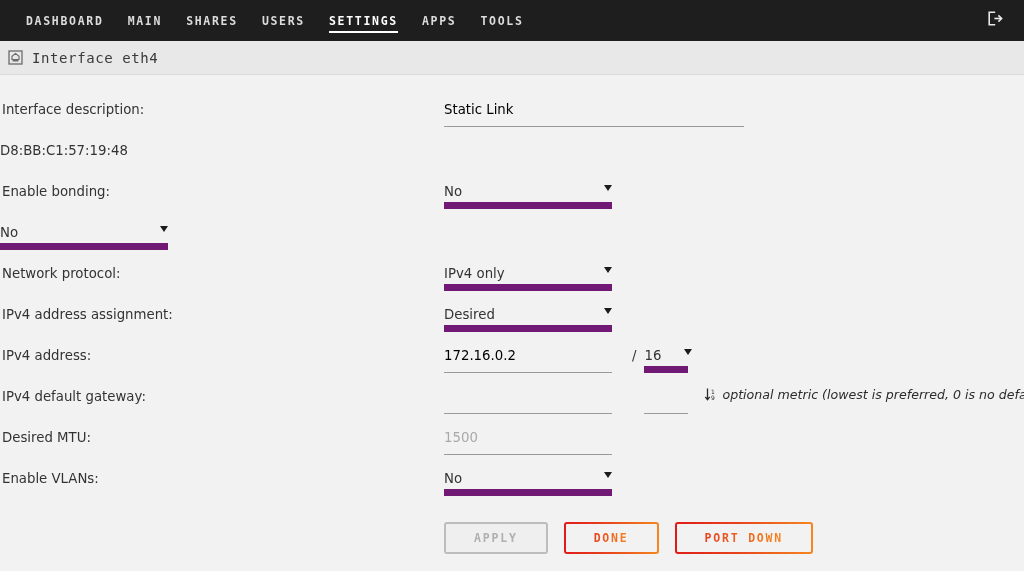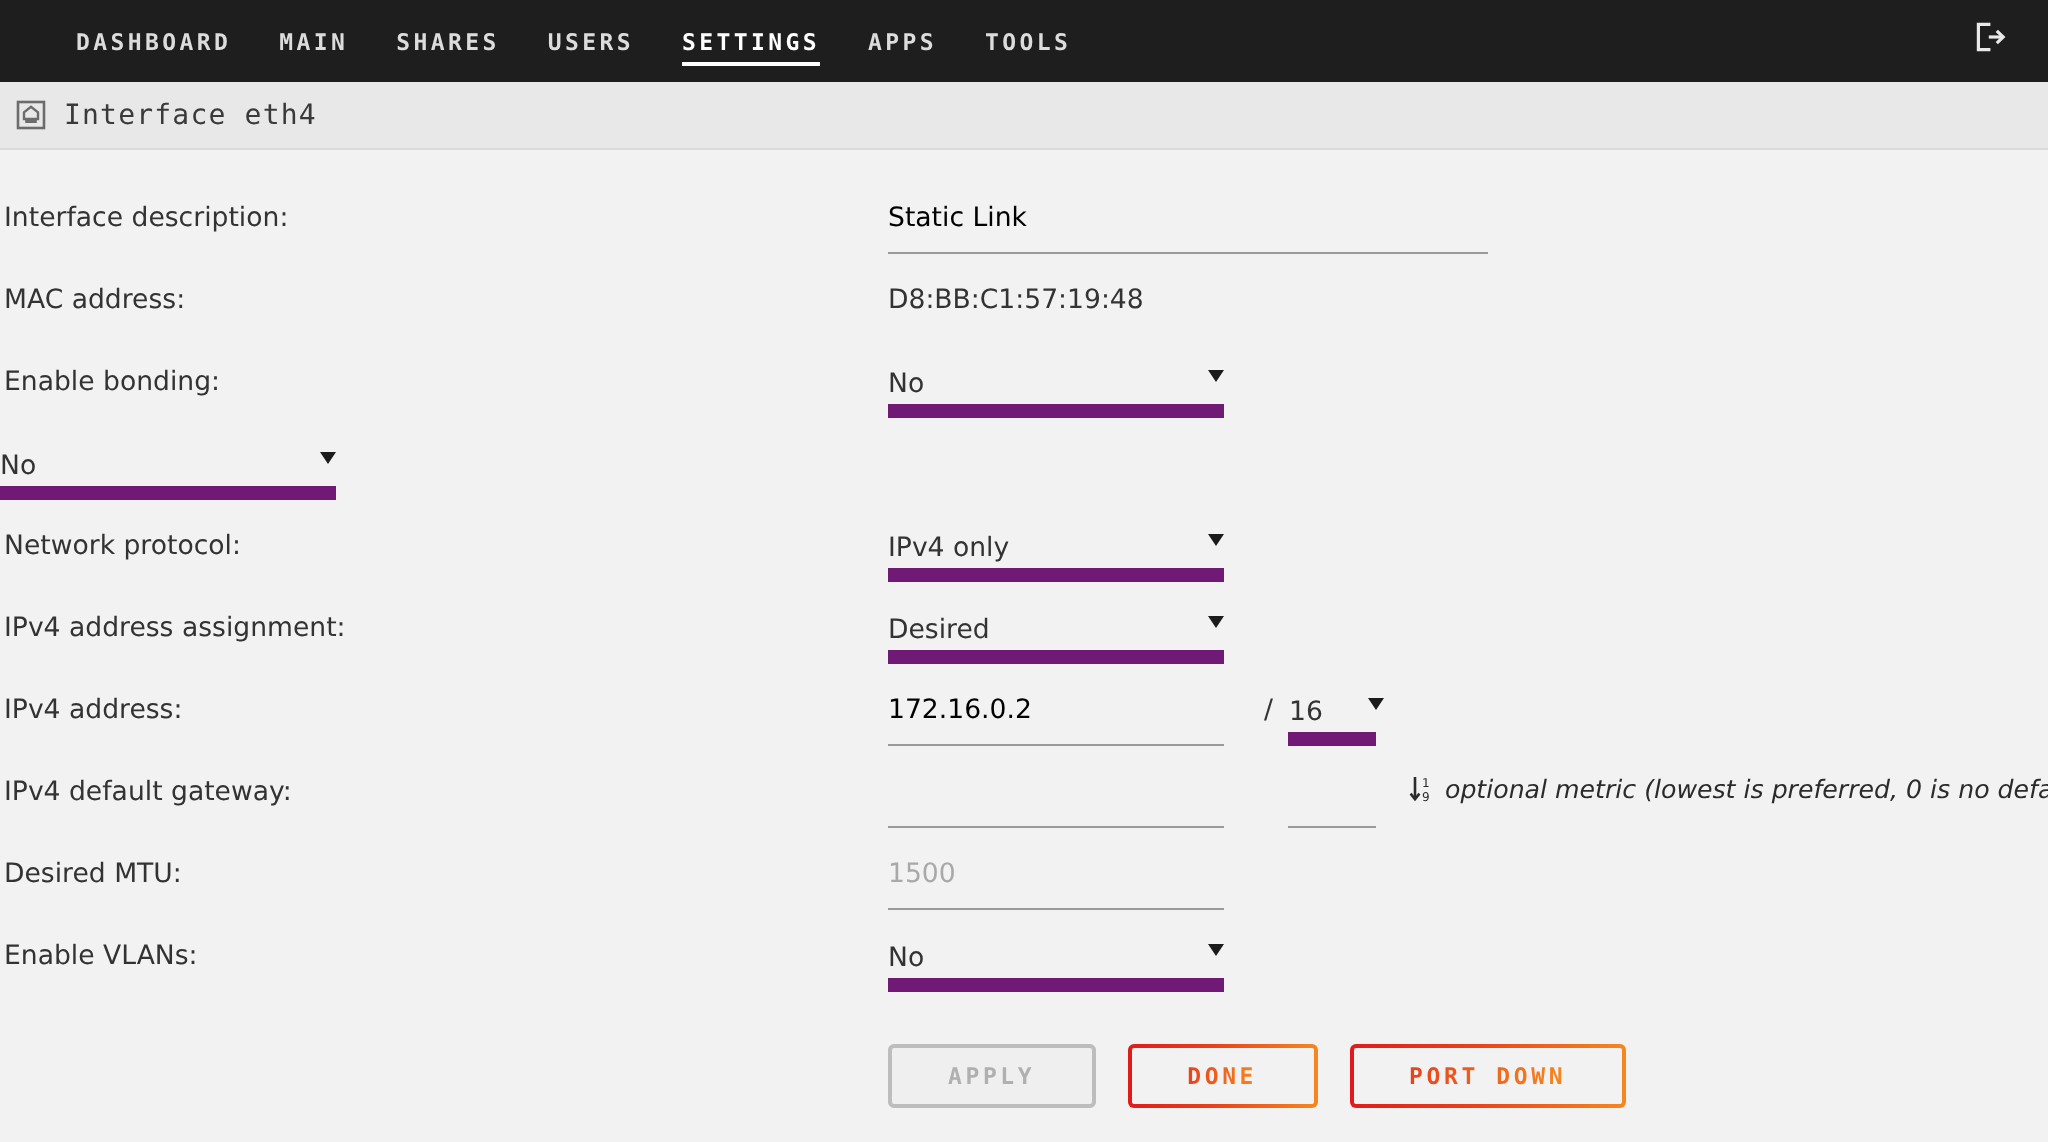--- a/index.html
+++ b/index.html
@@ -15,21 +15,21 @@
     color: #303030;
     -webkit-font-smoothing: antialiased;
   }
 
   
   .navbar {
     height: 41px;
     background: #1e1e1e;
     display: flex;
     align-items: center;
-    padding: 0 12px 0 26px;
+    padding: 0 12px 0 14px;
     box-sizing: border-box;
   }
   .nav-items {
     display: flex;
     align-items: center;
     gap: 0px;
     flex: 1 1 auto;
     height: 41px;
   }
   .nav-item {
@@ -310,21 +310,20 @@
 <div class="form">
 
   <div class="row">
     <div class="label">Interface description:</div>
     <div class="field">
       <input class="uinput w-desc" type="text" value="Static Link" style="">
     </div>
   </div>
 
   <div class="row">
-    <div class="label">MAC address:</div>
     <div class="field">
       <span class="static-text">D8:BB:C1:57:19:48</span>
     </div>
   </div>
 
   <div class="row">
     <div class="label">Enable bonding:</div>
     <div class="field">
       <div class="uselect">
         <span class="val">No</span>

